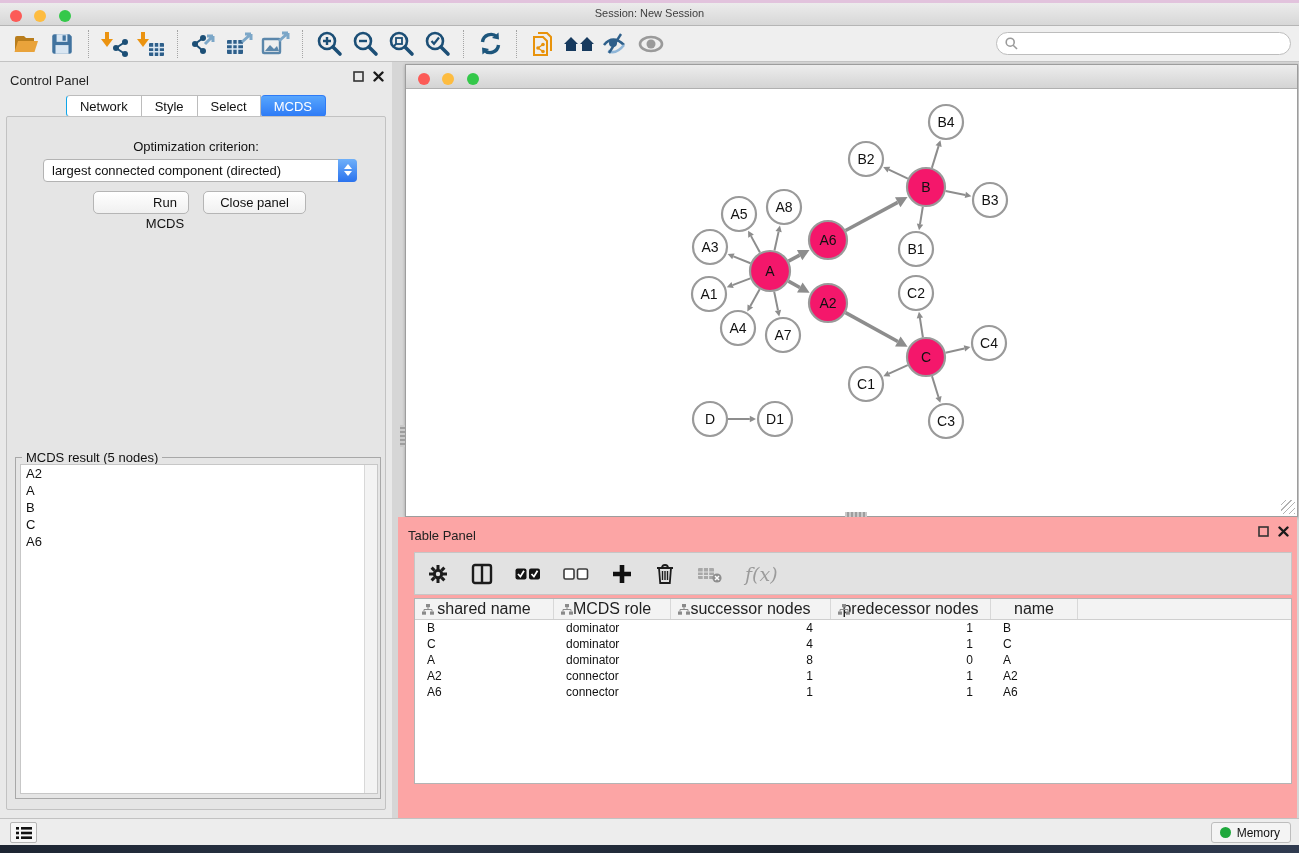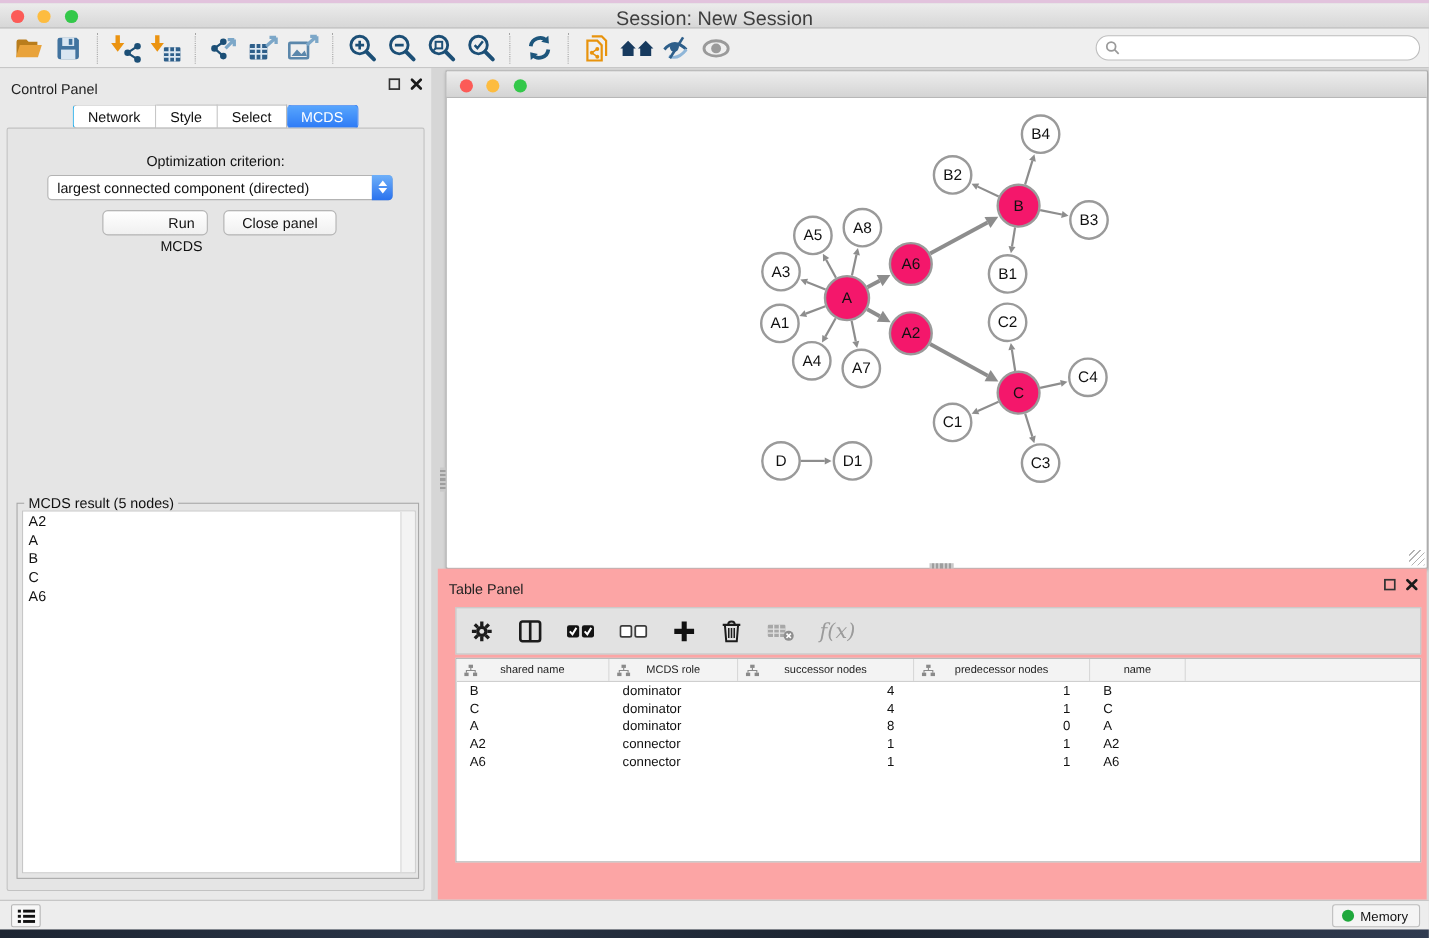--- a/index.html
+++ b/index.html
@@ -5,21 +5,21 @@
   * { margin:0; padding:0; box-sizing:border-box; }
   html,body { width:1299px; height:853px; }
   body { font-family:"Liberation Sans", sans-serif; position:relative; background:#d6d6d6; overflow:hidden; }
   .abs { position:absolute; }
 
   
   #top-strip { left:0; top:0; width:1299px; height:3px; background:#e2c3dd; }
   #titlebar { left:0; top:3px; width:1299px; height:23px; background:linear-gradient(#ececec,#d7d7d7); border-bottom:1px solid #b5b5b5; }
   .tl { width:12px; height:12px; border-radius:50%; display:inline-block; margin-right:8px; }
   .tl-row { position:absolute; left:10px; top:5px; }
-  .win-title { position:absolute; width:100%; text-align:center; top:4px; font-size:18px; color:#3e3e3e; }
+  .win-title { position:absolute; width:100%; text-align:center; top:4px; font-size:11px; color:#3e3e3e; }
 
   
   #toolbar { left:0; top:26px; width:1299px; height:36px; background:#efefef; border-bottom:1px solid #c3c3c3; display:flex; align-items:center; padding:0 8px; }
   .tb-btn { width:36px; height:30px; display:flex; align-items:center; justify-content:center; flex:0 0 auto; }
   .tb-sep { width:1px; height:28px; border-left:1px dotted #a5a5a5; margin:0 8px; flex:0 0 auto; }
   #search-box { margin-left:auto; width:295px; height:23px; background:#fff; border:1px solid #bdbdbd; border-radius:12px; display:flex; align-items:center; padding:0 8px; }
   #search-box input { border:none; outline:none; flex:1; font-size:12px; background:transparent; margin-left:5px; }
 
   
   #control-panel { left:0; top:62px; width:392px; height:756px; background:#e9e9e9; }
@@ -56,21 +56,21 @@
   .splitter-grip-v { left:400px; top:425px; width:5px; height:22px; background:repeating-linear-gradient(#c9c9c9 0 2px,#9e9e9e 2px 4px); }
   .splitter-grip-h { left:845px; top:512px; width:22px; height:5px; background:repeating-linear-gradient(90deg,#c9c9c9 0 2px,#9e9e9e 2px 4px); }
 
   
   #table-panel { left:398px; top:517px; width:899px; height:301px; background:#fca5a5; }
   #tp-toolbar { position:absolute; left:16px; top:35px; width:878px; height:43px; background:#e2e2e2; border:1px solid #c6c6c6; display:flex; align-items:center; padding-left:12px; gap:22px; }
   .tp-btn { display:flex; align-items:center; justify-content:center; }
   #fx-label { font-family:"DejaVu Serif", serif; font-style:italic; font-size:19px; color:#9b9b9b; }
   #node-table { position:absolute; left:16px; top:81px; width:878px; height:186px; background:#fff; border:1px solid #b4b4b4; overflow:hidden; }
   #tbl-header { display:flex; height:21px; background:#f3f3f3; border-bottom:1px solid #cfcfcf; }
-  .th { position:relative; border-right:1px solid #d8d8d8; font-size:10px; color:#222; display:flex; align-items:center; justify-content:center; }
+  .th { position:relative; border-right:1px solid #d8d8d8; font-size:16px; color:#222; display:flex; align-items:center; justify-content:center; }
   .th .tree-ic { position:absolute; left:7px; top:5px; }
   .tr { display:flex; height:16px; }
   .td { font-size:12px; color:#111; padding:1px 0 0 12px; white-space:nowrap; overflow:hidden; }
   .td.num { text-align:right; padding:1px 18px 0 0; }
   #bottom-tabs { position:absolute; left:0; top:272px; width:100%; display:flex; justify-content:center; }
 
   
   #status-bar { left:0; top:818px; width:1299px; height:27px; background:#ededed; border-top:1px solid #c2c2c2; }
   #list-btn { position:absolute; left:10px; top:3px; width:27px; height:21px; background:#f7f7f7; border:1px solid #b5b5b5; border-radius:2px; display:flex; align-items:center; justify-content:center; }
   #memory-btn { position:absolute; right:8px; top:3px; height:21px; padding:0 10px 0 8px; background:#f4f4f4; border:1px solid #bdbdbd; border-radius:3px; display:flex; align-items:center; gap:6px; font-size:12px; color:#111; }

